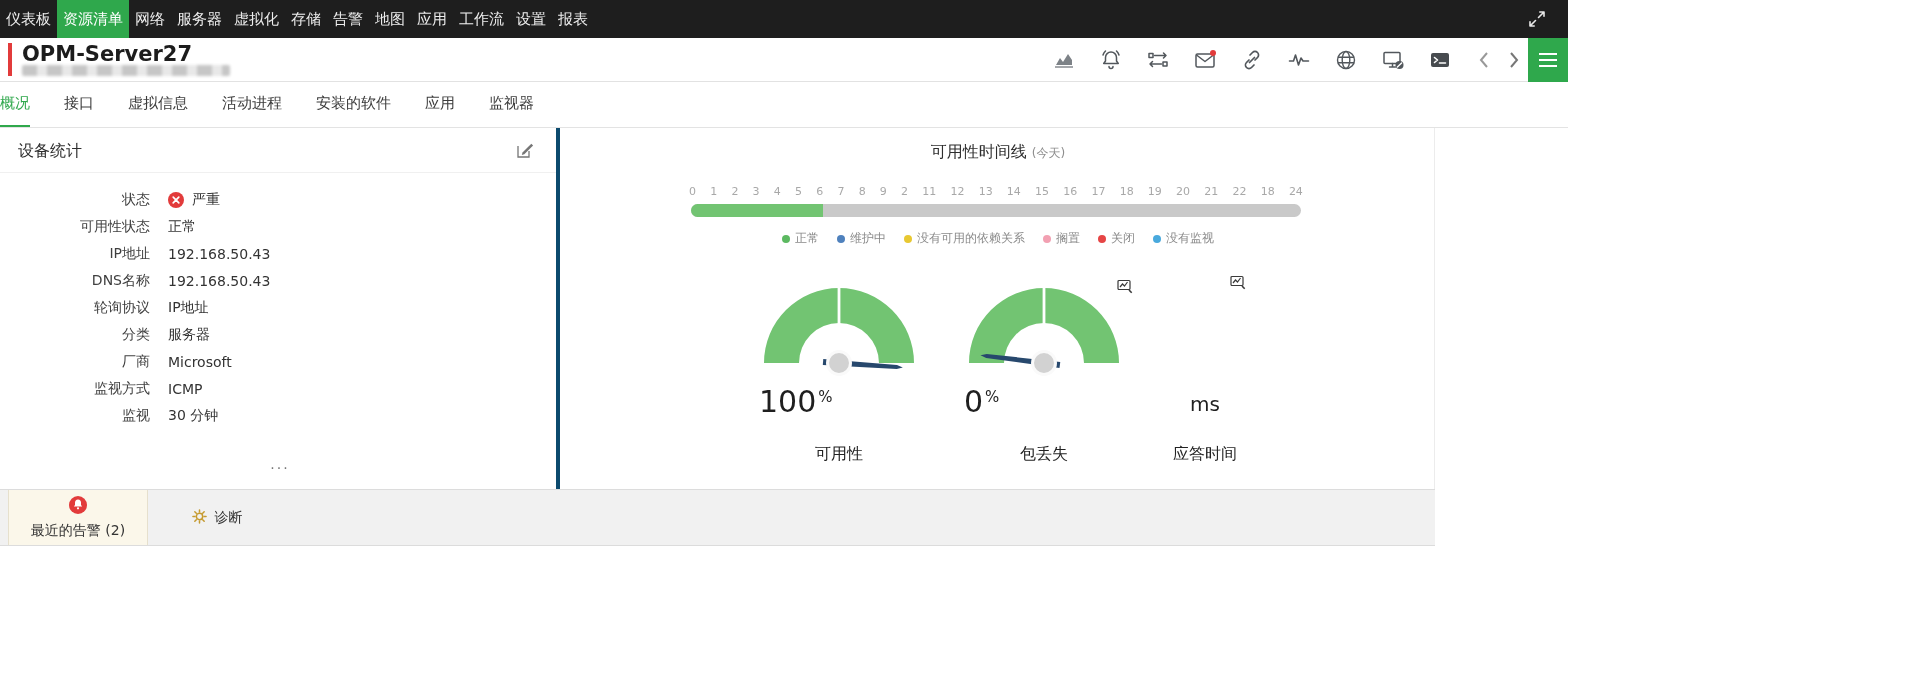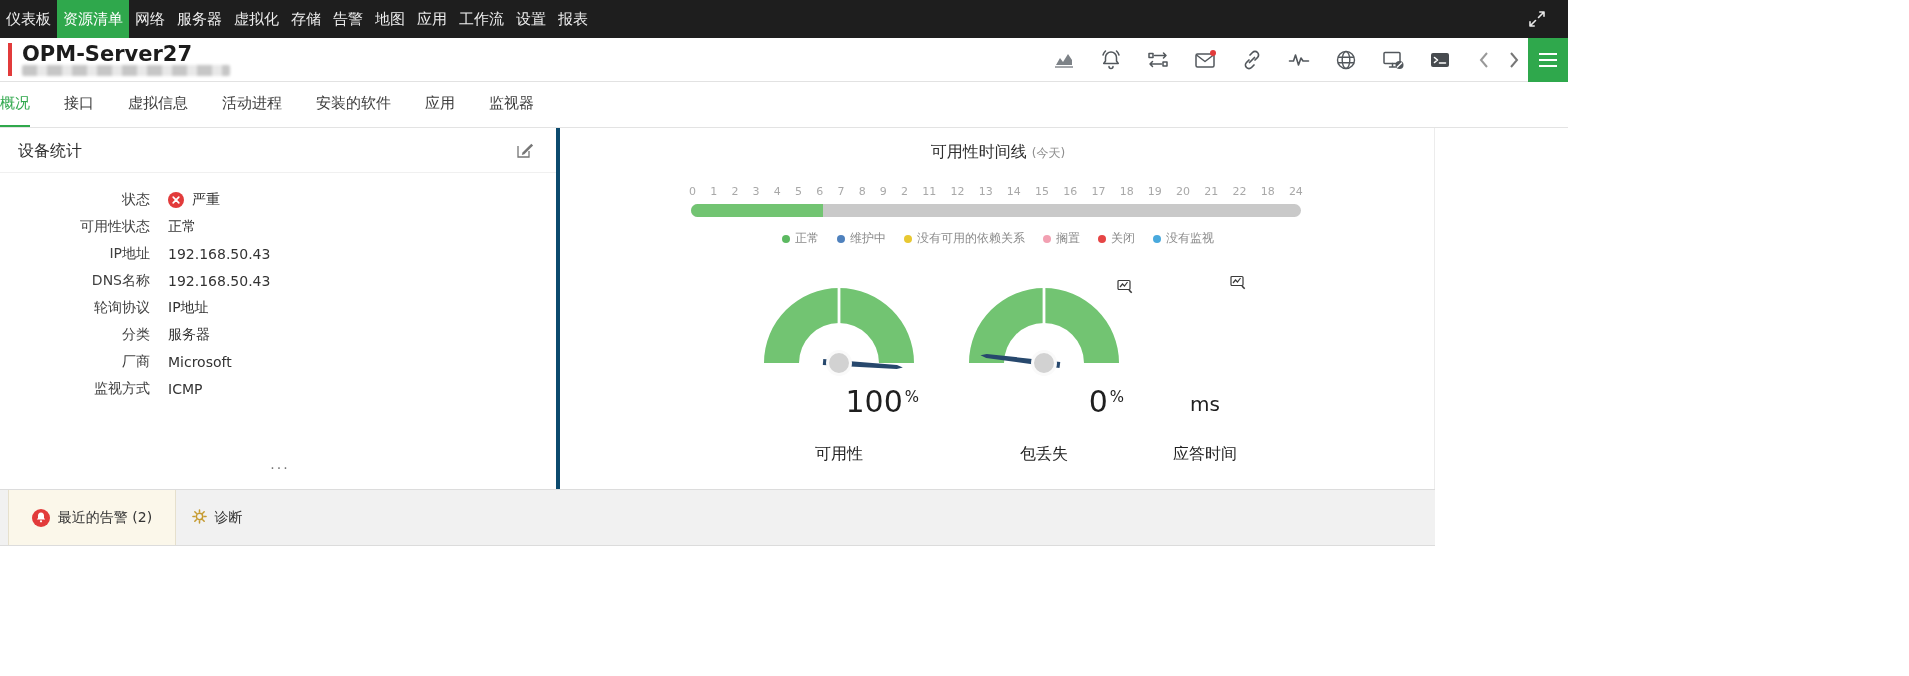--- a/index.html
+++ b/index.html
@@ -46,32 +46,32 @@
   .avail-title { position:absolute; left:0; width:100%; top:14px; text-align:center; font-size:16px; color:#2e2e2e; }
   .avail-sub { font-size:12px; color:#8d8d8d; }
   .ticks { position:absolute; left:128px; width:614px; top:57px; display:flex; justify-content:space-between; font-size:11px; color:#a8a8a8; }
   .tl-bar { position:absolute; left:130px; width:610px; top:76px; height:13px; border-radius:7px; background:#c9c9c9; overflow:hidden; }
   .tl-green { height:100%; background:#72c472; }
   .legend { position:absolute; left:0; width:100%; top:102px; display:flex; justify-content:center; gap:18px;
     font-size:12px; color:#8a8a8a; align-items:center; }
   .lg-item { display:flex; align-items:center; gap:5px; }
   .dot { width:8px; height:8px; border-radius:50%; background:#ccc; }
   .gauge { position:absolute; }
-  .gauge-val { position:absolute; width:160px; text-align:right; font-size:30px; color:#1f1f1f; }
+  .gauge-val { position:absolute; width:160px; text-align:left; font-size:30px; color:#1f1f1f; }
   .gauge-val .unit { font-size:15px; position:relative; top:-10px; margin-left:2px; }
   .gauge-label { position:absolute; width:170px; text-align:center; font-size:16px; color:#222; }
   .resp-num { position:absolute; left:558px; width:172px; top:158px; text-align:center; font-size:50px; color:#1d1d1d; letter-spacing:1px; }
   .resp-ms { position:absolute; left:558px; width:172px; top:264px; text-align:center; font-size:20px; color:#1f1f1f; }
   .mini-icon { position:absolute; cursor:pointer; }
   
   .footer { position:absolute; left:0; top:489px; width:1435px; height:57px; background:#f1f1f1;
     border-top:1px solid #dcdcdc; border-bottom:1px solid #dcdcdc; }
   .ftab { position:absolute; top:0; height:100%; display:flex; align-items:center; justify-content:center;
     gap:8px; font-size:14px; color:#333; cursor:pointer; }
-  .ftab.active { left:8px; width:168px; background:#fbf7ea; border-left:1px solid #e6e0cd; border-right:1px solid #e6e0cd; }
+  .ftab.active { left:8px; width:140px; background:#fbf7ea; border-left:1px solid #e6e0cd; border-right:1px solid #e6e0cd;flex-direction:column; }
   .ftab.plain { left:167px; width:100px; }
   .alarm-badge { width:18px; height:18px; border-radius:50%; background:#e23b3b; display:flex; align-items:center; justify-content:center; }
   .crit-ic { display:inline-flex; }
 </style>
 </head>
 <body>
 
 <div class="topnav">
   <div class="nav-item">仪表板</div>
   <div class="nav-item active">资源清单</div>
@@ -235,20 +235,24 @@
           <div class="slabel">分类</div>
           <div class="sval">服务器</div>
         </div>
       <div class="srow">
           <div class="slabel">厂商</div>
           <div class="sval">Microsoft</div>
         </div>
       <div class="srow">
           <div class="slabel">监视方式</div>
           <div class="sval">ICMP</div>
+        </div>
+      <div class="srow">
+          <div class="slabel">监视</div>
+          <div class="sval">30 分钟</div>
         </div>
     </div>
     <div class="more">...</div>
   </div>
 
   <div class="avail-panel">
     <div class="avail-title">
       <span>可用性时间线</span>
       <span class="avail-sub">(今天)</span>
     </div>

